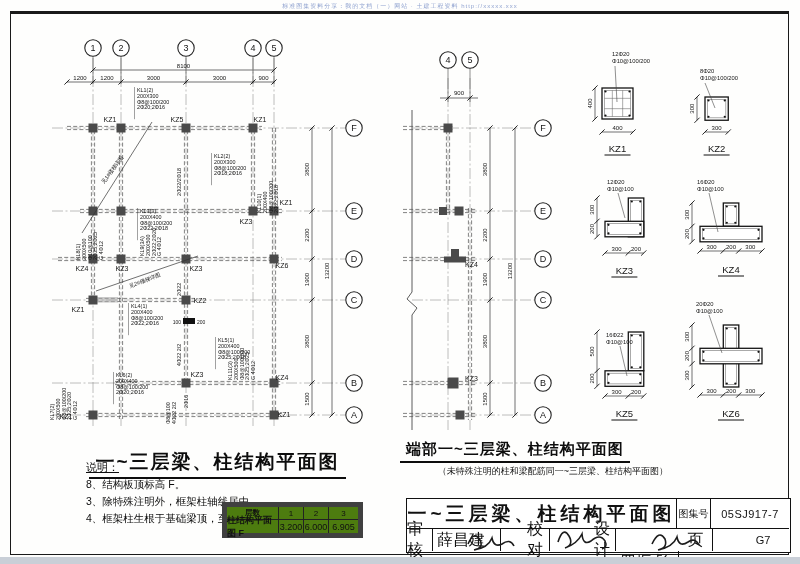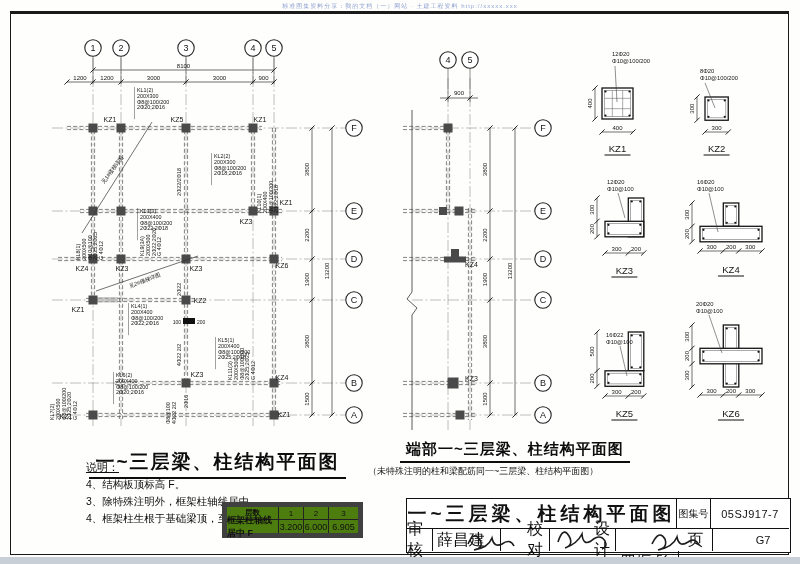--- a/index.html
+++ b/index.html
@@ -7,21 +7,21 @@
   .page{position:relative;width:800px;height:564px;background:#fefefd;overflow:hidden;}
   .watermark{position:absolute;left:0;top:2px;width:100%;text-align:center;font-size:6px;
              color:#7d93c8;opacity:.85;letter-spacing:1px;filter:blur(.3px);}
   .frame{position:absolute;left:10px;top:11px;width:779px;height:544px;
          border:1.4px solid #1a1a1a;border-top-width:3px;box-sizing:border-box;}
   svg text{fill:#161616;}
   .plan-title{position:absolute;text-align:center;font-weight:700;color:#0d0d0d;}
   .plan-title .ul{display:inline-block;border-bottom:2px solid #0d0d0d;padding:0 6px 2px 6px;}
   #left-title{left:70px;top:449px;width:295px;font-size:19px;letter-spacing:2px;}
   #end-title{left:380px;top:440px;width:270px;font-size:15px;letter-spacing:1px;}
-  #end-subtitle{position:absolute;left:368px;top:465px;width:300px;text-align:left;
+  #end-subtitle{position:absolute;left:368px;top:465px;width:300px;text-align:right;
                 font-size:9px;color:#141414;}
   .notes{position:absolute;left:86px;top:459px;width:220px;font-size:10.5px;line-height:17px;color:#0e0e0e;}
   .notes .nh{font-size:11px;text-decoration:underline;}
   .lvl-table{position:absolute;left:222px;top:502px;display:grid;
              grid-template-columns:52px 25px 25px 29px;grid-auto-rows:13px;
              border:5px solid #404040;background:#4d7c0f;}
   .lvl-table div{border-right:1px solid #222;border-bottom:1px solid #222;
                  display:flex;align-items:center;justify-content:center;font-size:8px;}
   .lvl-table div:nth-child(4n){border-right:none;}
   .lvl-table div:nth-child(n+5){border-bottom:none;font-size:9px;}
@@ -523,31 +523,31 @@
   <div id="left-title" class="plan-title">
     <span class="ul">一~三层梁、柱结构平面图</span>
   </div>
   <div id="end-title" class="plan-title">
     <span class="ul">端部一~三层梁、柱结构平面图</span>
   </div>
   <div id="end-subtitle">（未特殊注明的柱和梁配筋同一~三层梁、柱结构平面图）</div>
 
   <div class="notes">
     <div class="nh">说明：</div>
-    <div>4、结构板顶标高 F。</div>
+    <div>8、结构板顶标高 F。</div>
     <div>3、除特殊注明外，框架柱轴线居中。</div>
     <div>4、框架柱生根于基础梁顶，至屋面顶。</div>
   </div>
 
   <div class="lvl-table">
     <div class="hd">层数</div>
     <div>1</div>
     <div>2</div>
     <div>3</div>
-    <div class="hd">框架柱轴线居中 F</div>
+    <div class="hd">柱结构平面图 F</div>
     <div>3.200</div>
     <div>6.000</div>
     <div>6.905</div>
   </div>
 
   <div id="titleblock">
     <div class="cell tb-title">一~三层梁、柱结构平面图</div>
     <div class="cell tb-atlas-label">图集号</div>
     <div class="cell tb-atlas-no">05SJ917-7</div>
     <div class="cell r2" style="left:0;width:26px;">审核</div>

